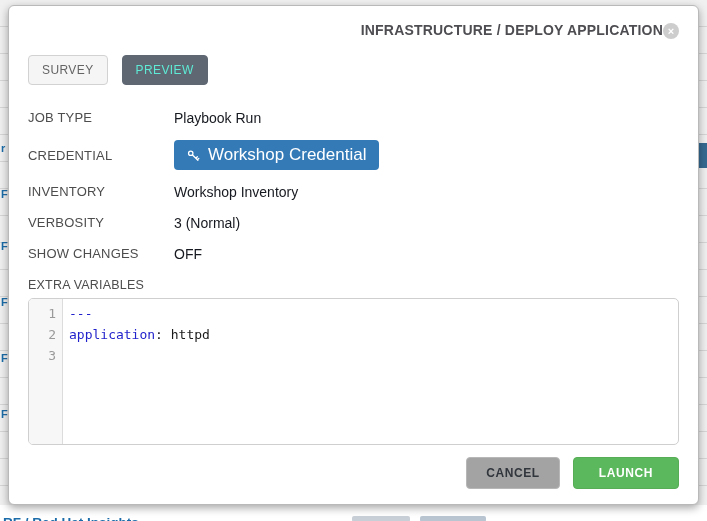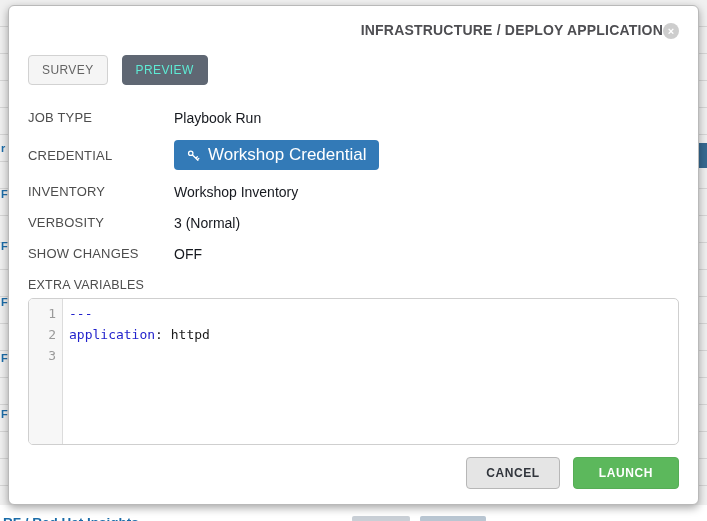--- a/index.html
+++ b/index.html
@@ -137,21 +137,21 @@
 
   .modal-footer {
     position: absolute; right: 19px; bottom: 15px;
     display: flex; gap: 13px;
   }
   .btn {
     font-family: "Liberation Sans", sans-serif;
     font-size: 12px; font-weight: bold; letter-spacing: 0.6px;
     padding: 8px 19px; border-radius: 4px; cursor: pointer;
   }
-  .btn-cancel { background: #e5e5e5; border: 1px solid #b7b7b7; color: #31353c; }
+  .btn-cancel { background: #a3a3a3; border: 1px solid #b7b7b7; color: #31353c; }
   .btn-launch { background: #5cb85c; border: 1px solid #56ad56; color: #ffffff; padding: 8px 25px; }
 </style>
 </head>
 <body>
 
 <div class="bg-strip left">
   <span class="bg-fragment bg-frag-0">r</span>
   <span class="bg-fragment bg-frag-1">F</span>
   <span class="bg-fragment bg-frag-2">F</span>
   <span class="bg-fragment bg-frag-3">F</span>

